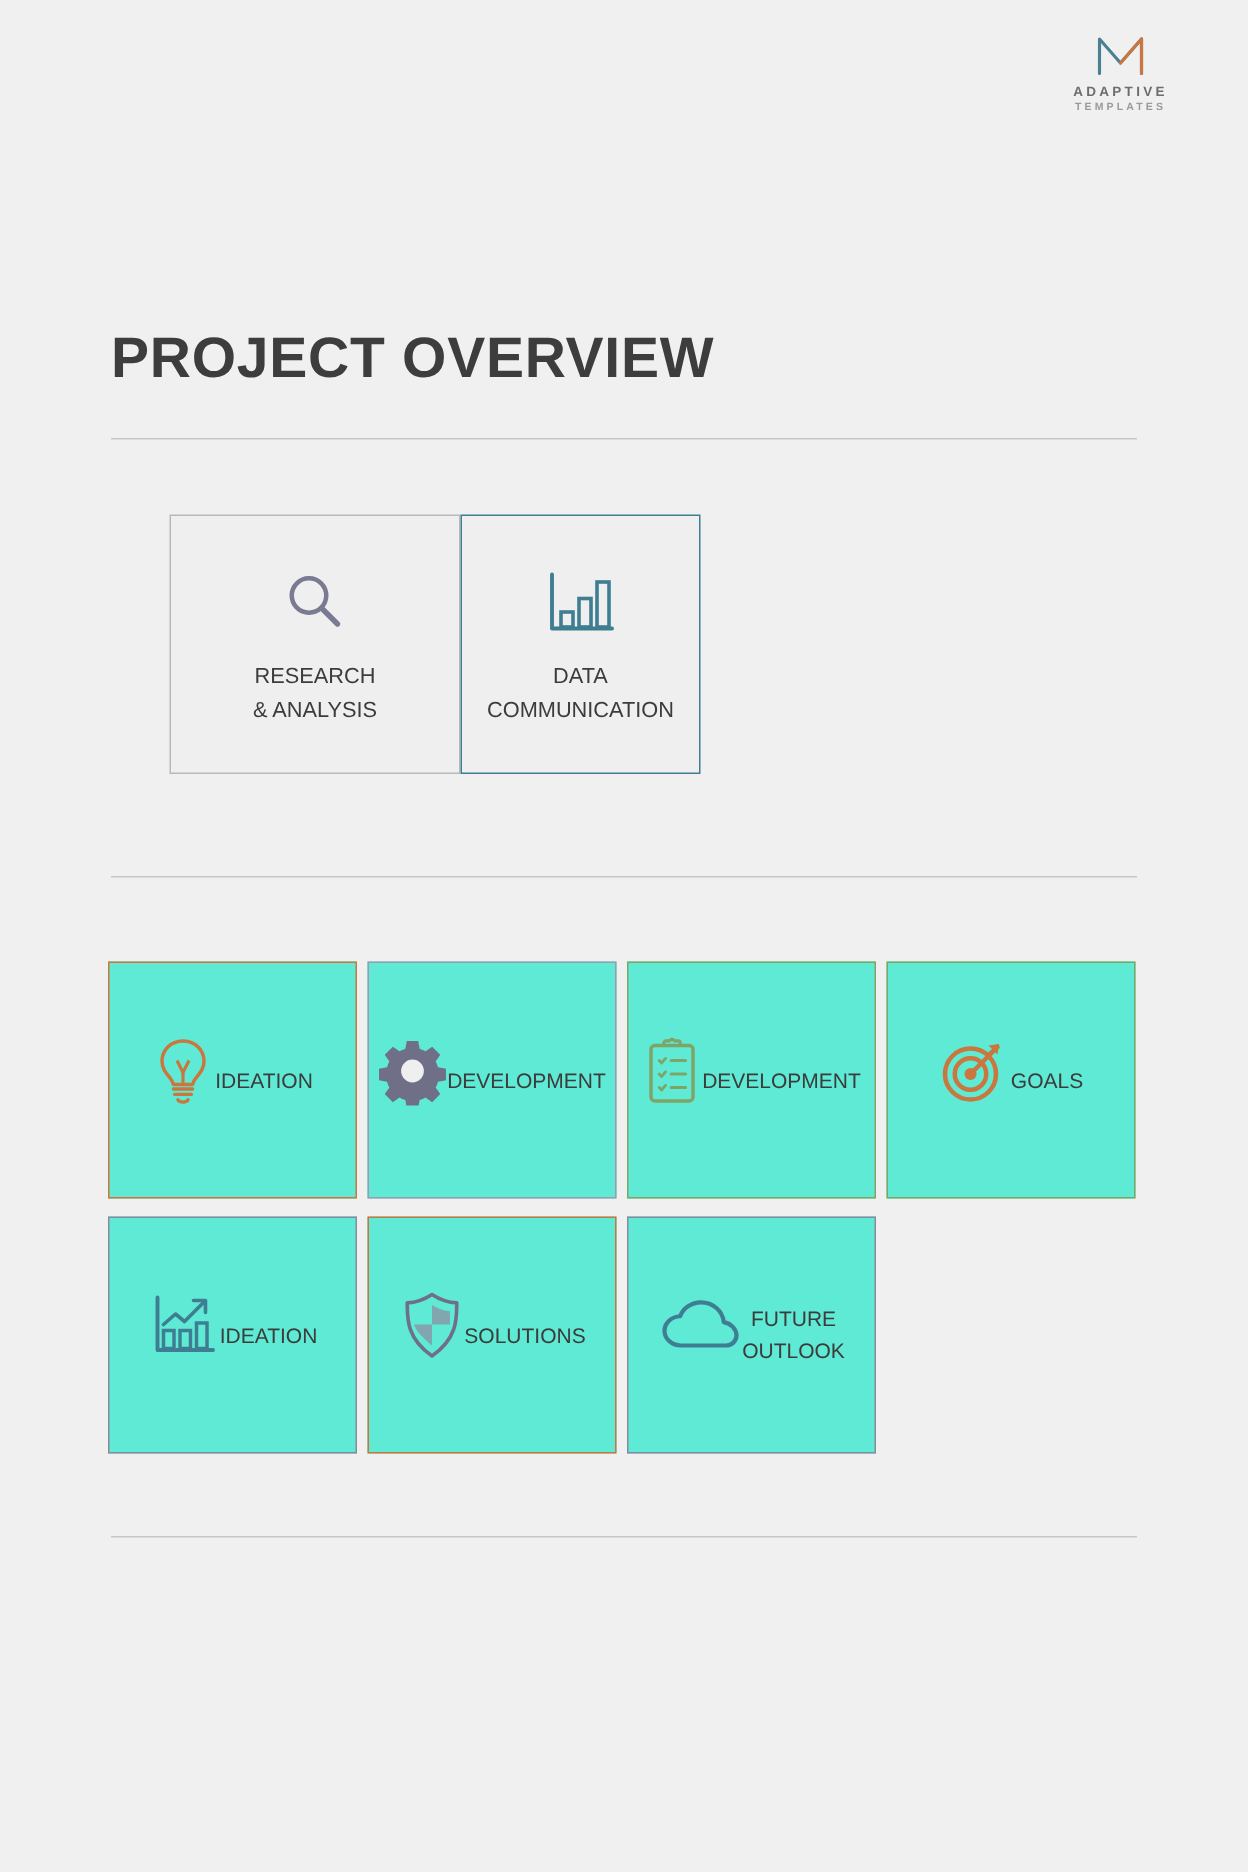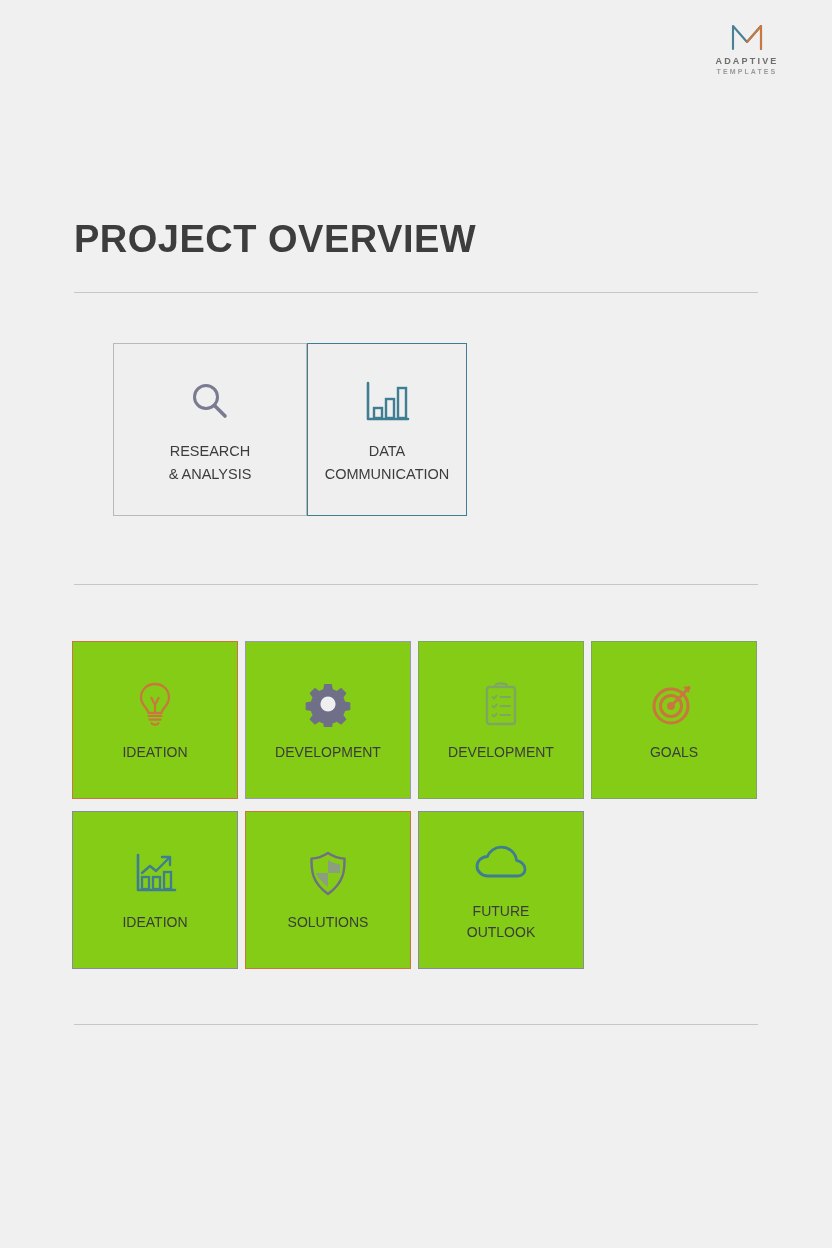--- a/index.html
+++ b/index.html
@@ -112,23 +112,24 @@
     width: 686px;
     display: grid;
     grid-template-columns: repeat(4, 166px);
     grid-template-rows: 158px 158px;
     column-gap: 7px;
     row-gap: 12px;
   }
   .tile {
     box-sizing: border-box;
     border: 1px solid #b9bab8;
-    background: #84cc16;
-    display: flex;
-    flex-direction: column;
+    background: #5eead4;
+    display: flex;
+    flex-direction: row;
+    align-items: center;
     justify-content: center;
   }
   .tile-icon {
     height: 52px;
     display: flex;
     align-items: center;
     justify-content: center;
     margin-bottom: 12px;
   }
   .tile-label {

